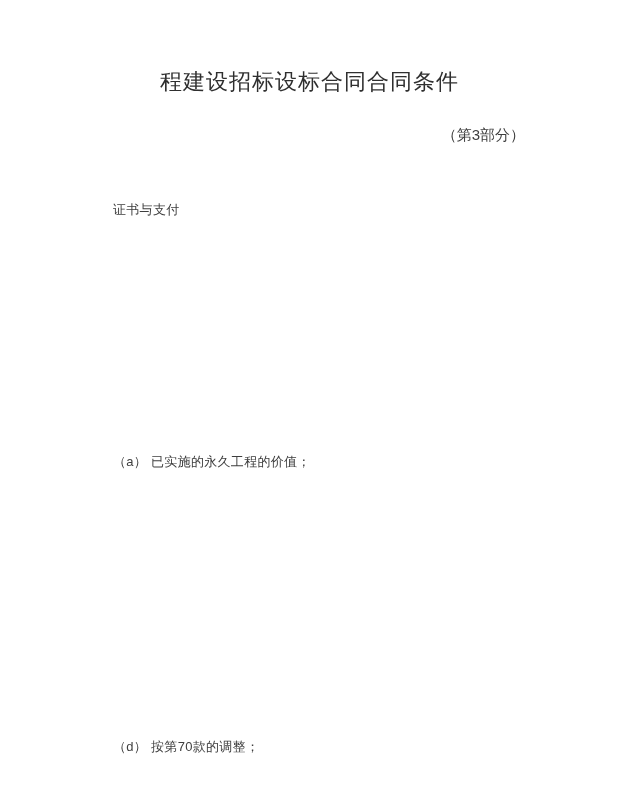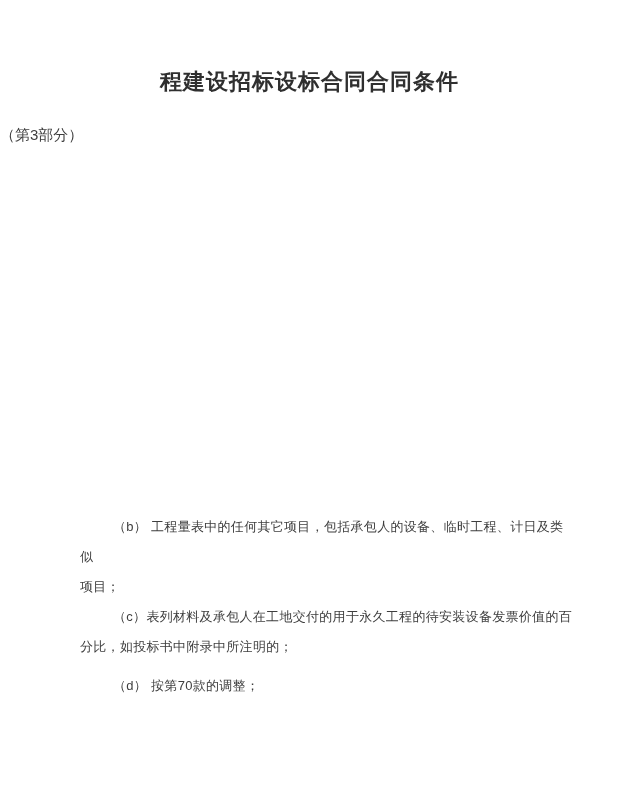--- a/index.html
+++ b/index.html
@@ -14,30 +14,30 @@
   }
   .doc-title {
     position: absolute;
     top: 67px;
     left: 0;
     width: 619px;
     margin: 0;
     text-align: center;
     font-size: 22px;
     line-height: 30px;
-    font-weight: 700;
+    font-weight: 400;
     letter-spacing: 1px;
     color: #2f2f2f;
   }
   .doc-subtitle {
     position: absolute;
     top: 124px;
     left: 0;
     width: 525px;
-    text-align: left;
+    text-align: right;
     font-size: 15px;
     line-height: 22px;
   }
   .para {
     position: absolute;
     left: 80px;
     width: 494px;
     margin: 0;
     font-size: 13px;
     line-height: 30px;
@@ -47,24 +47,22 @@
   }
 </style>
 </head>
 <body>
 
 <div class="page">
   <h1 class="doc-title">程建设招标设标合同合同条件</h1>
 
   <div class="doc-subtitle">（第3部分）</div>
 
+  <div class="para" style="top:195px">证书与支付</div>
 
 
 
+  <p class="para" style="top:447px">（a） 已实施的永久工程的价值；</p>
 
-  <p class="para" style="top:512px">（b） 工程量表中的任何其它项目，包括承包人的设备、临时工程、计日及类似
-项目；</p>
 
-  <p class="para" style="top:602px">（c）表列材料及承包人在工地交付的用于永久工程的待安装设备发票价值的百
-分比，如投标书中附录中所注明的；</p>
 
-  <p class="para" style="top:671px">（d） 按第70款的调整；</p>
+  <p class="para" style="top:732px">（d） 按第70款的调整；</p>
 </div>
 
 </body></html>

